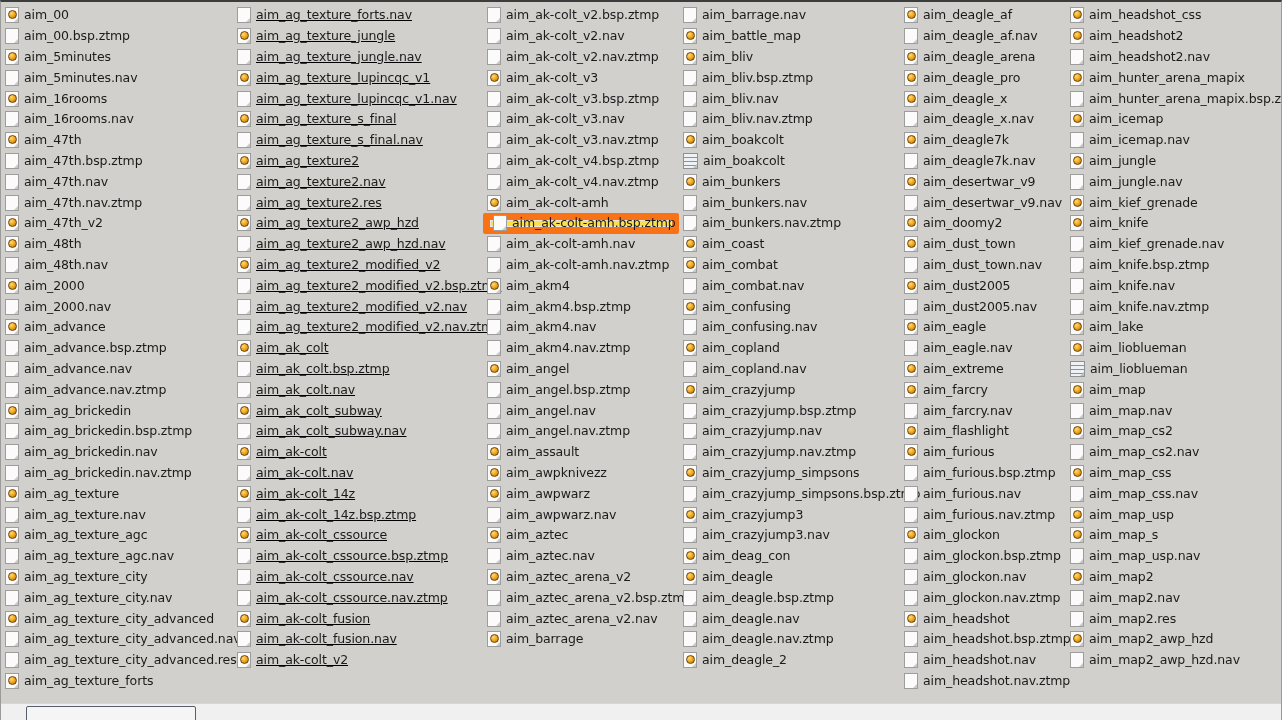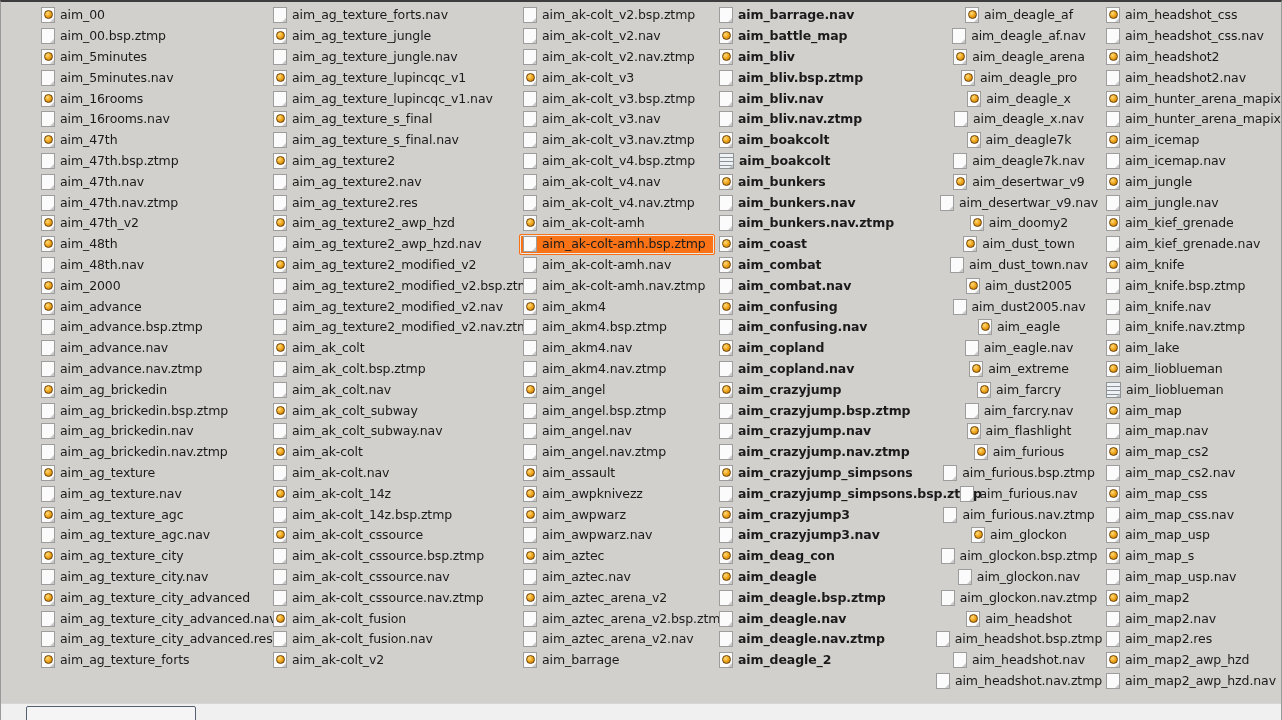--- a/index.html
+++ b/index.html
@@ -30,41 +30,40 @@
     flex: 1 1 auto;
     overflow: hidden;
     padding-top: 3px;
     box-sizing: border-box;
   }
   #columns {
     display: flex;
     flex-direction: row;
     align-items: flex-start;
     height: 100%;
-    margin-left: 36px;
   }
   .file-column {
     display: flex;
     flex-direction: column;
     flex: 0 0 auto;
   }
   .file-item {
     display: flex;
     flex-direction: row;
     align-items: center;
     height: 20.8px;
     padding: 0 3px 0 2px;
     box-sizing: border-box;
     border: 1px solid transparent;
     border-radius: 2px;
     white-space: nowrap;
   }
   .file-item.hovered {
-    border: 1px solid #f97316;
-    background: #f97316;
+    border: 7px solid #f97316;
+    background: #fde047;
     box-shadow: inset 0 0 0 1px #e9e8e6;
   }
   .icon {
     flex: 0 0 auto;
     width: 16px;
     height: 16px;
     margin-right: 5px;
     position: relative;
     display: inline-block;
   }
@@ -233,20 +232,24 @@
           </div>
           <div class="file-item">
             <span class="icon icon-doc-blank"></span>
             <span class="file-label">aim_48th.nav</span>
           </div>
           <div class="file-item">
             <span class="icon icon-doc-gold"></span>
             <span class="file-label">aim_2000</span>
           </div>
           <div class="file-item">
+            <span class="icon icon-doc-blank"></span>
+            <span class="file-label">aim_2000.nav</span>
+          </div>
+          <div class="file-item">
             <span class="icon icon-doc-gold"></span>
             <span class="file-label">aim_advance</span>
           </div>
           <div class="file-item">
             <span class="icon icon-doc-blank"></span>
             <span class="file-label">aim_advance.bsp.ztmp</span>
           </div>
           <div class="file-item">
             <span class="icon icon-doc-blank"></span>
             <span class="file-label">aim_advance.nav</span>
@@ -305,21 +308,21 @@
           </div>
           <div class="file-item">
             <span class="icon icon-doc-blank"></span>
             <span class="file-label">aim_ag_texture_city_advanced.res</span>
           </div>
           <div class="file-item">
             <span class="icon icon-doc-gold"></span>
             <span class="file-label">aim_ag_texture_forts</span>
           </div>
         </div>
-        <div class="file-column" style="width: 250px;">
+        <div class="file-column" style="width: 250px; text-decoration: underline;">
           <div class="file-item">
             <span class="icon icon-doc-blank"></span>
             <span class="file-label">aim_ag_texture_forts.nav</span>
           </div>
           <div class="file-item">
             <span class="icon icon-doc-gold"></span>
             <span class="file-label">aim_ag_texture_jungle</span>
           </div>
           <div class="file-item">
             <span class="icon icon-doc-blank"></span>
@@ -470,24 +473,20 @@
           <div class="file-item">
             <span class="icon icon-doc-blank"></span>
             <span class="file-label">aim_ak-colt_v3.nav.ztmp</span>
           </div>
           <div class="file-item">
             <span class="icon icon-doc-blank"></span>
             <span class="file-label">aim_ak-colt_v4.bsp.ztmp</span>
           </div>
           <div class="file-item">
             <span class="icon icon-doc-blank"></span>
-            <span class="file-label">aim_ak-colt_v4.nav</span>
-          </div>
-          <div class="file-item">
-            <span class="icon icon-doc-blank"></span>
             <span class="file-label">aim_ak-colt_v4.nav.ztmp</span>
           </div>
           <div class="file-item">
             <span class="icon icon-doc-gold"></span>
             <span class="file-label">aim_ak-colt-amh</span>
           </div>
           <div class="file-item hovered">
             <span class="icon icon-doc-blank"></span>
             <span class="file-label">aim_ak-colt-amh.bsp.ztmp</span>
           </div>
@@ -565,21 +564,21 @@
           </div>
           <div class="file-item">
             <span class="icon icon-doc-blank"></span>
             <span class="file-label">aim_aztec_arena_v2.nav</span>
           </div>
           <div class="file-item">
             <span class="icon icon-doc-gold"></span>
             <span class="file-label">aim_barrage</span>
           </div>
         </div>
-        <div class="file-column" style="width: 221px; font-weight: bold;">
+        <div class="file-column" style="width: 221px;">
           <div class="file-item">
             <span class="icon icon-doc-blank"></span>
             <span class="file-label">aim_barrage.nav</span>
           </div>
           <div class="file-item">
             <span class="icon icon-doc-gold"></span>
             <span class="file-label">aim_battle_map</span>
           </div>
           <div class="file-item">
             <span class="icon icon-doc-gold"></span>
@@ -695,21 +694,21 @@
           </div>
           <div class="file-item">
             <span class="icon icon-doc-blank"></span>
             <span class="file-label">aim_deagle.nav.ztmp</span>
           </div>
           <div class="file-item">
             <span class="icon icon-doc-gold"></span>
             <span class="file-label">aim_deagle_2</span>
           </div>
         </div>
-        <div class="file-column" style="width: 166px; align-items: center;">
+        <div class="file-column" style="width: 166px;">
           <div class="file-item">
             <span class="icon icon-doc-gold"></span>
             <span class="file-label">aim_deagle_af</span>
           </div>
           <div class="file-item">
             <span class="icon icon-doc-blank"></span>
             <span class="file-label">aim_deagle_af.nav</span>
           </div>
           <div class="file-item">
             <span class="icon icon-doc-gold"></span>
@@ -835,24 +834,20 @@
             <span class="icon icon-doc-blank"></span>
             <span class="file-label">aim_headshot.nav.ztmp</span>
           </div>
         </div>
         <div class="file-column" style="width: 217px; text-align: center;">
           <div class="file-item">
             <span class="icon icon-doc-gold"></span>
             <span class="file-label">aim_headshot_css</span>
           </div>
           <div class="file-item">
-            <span class="icon icon-doc-blank"></span>
-            <span class="file-label">aim_headshot_css.nav</span>
-          </div>
-          <div class="file-item">
             <span class="icon icon-doc-gold"></span>
             <span class="file-label">aim_headshot2</span>
           </div>
           <div class="file-item">
             <span class="icon icon-doc-blank"></span>
             <span class="file-label">aim_headshot2.nav</span>
           </div>
           <div class="file-item">
             <span class="icon icon-doc-gold"></span>
             <span class="file-label">aim_hunter_arena_mapix</span>
@@ -875,26 +870,26 @@
           </div>
           <div class="file-item">
             <span class="icon icon-doc-blank"></span>
             <span class="file-label">aim_jungle.nav</span>
           </div>
           <div class="file-item">
             <span class="icon icon-doc-gold"></span>
             <span class="file-label">aim_kief_grenade</span>
           </div>
           <div class="file-item">
+            <span class="icon icon-doc-gold"></span>
+            <span class="file-label">aim_knife</span>
+          </div>
+          <div class="file-item">
             <span class="icon icon-doc-blank"></span>
             <span class="file-label">aim_kief_grenade.nav</span>
-          </div>
-          <div class="file-item">
-            <span class="icon icon-doc-gold"></span>
-            <span class="file-label">aim_knife</span>
           </div>
           <div class="file-item">
             <span class="icon icon-doc-blank"></span>
             <span class="file-label">aim_knife.bsp.ztmp</span>
           </div>
           <div class="file-item">
             <span class="icon icon-doc-blank"></span>
             <span class="file-label">aim_knife.nav</span>
           </div>
           <div class="file-item">

